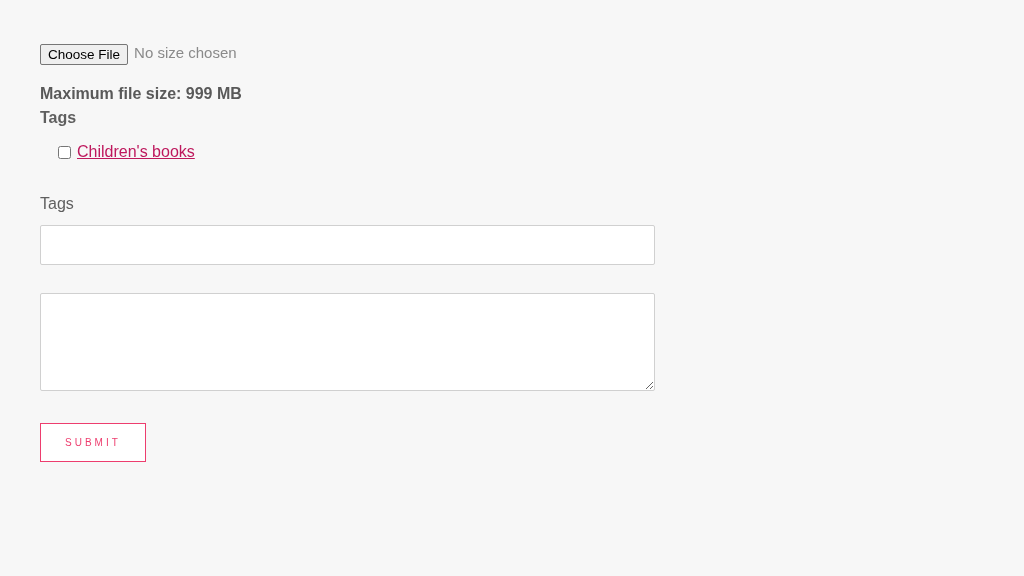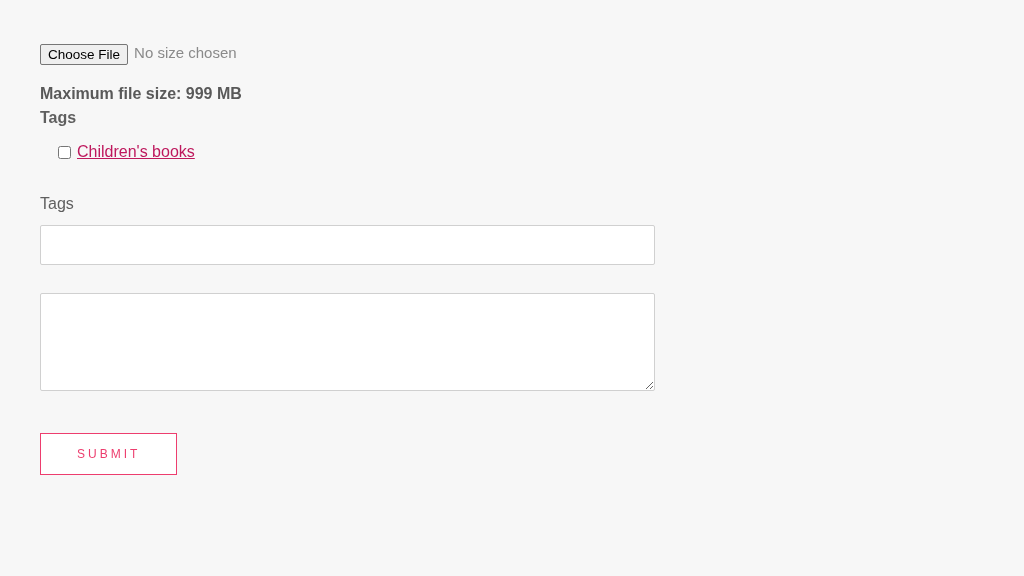--- a/index.html
+++ b/index.html
@@ -91,27 +91,27 @@
       padding: 6px 10px;
       font-size: 15px;
       color: #333;
       resize: both;
     }
     .submit-btn {
       display: inline-block;
       border: 1px solid #ed3d6e;
       background: #fff;
       color: #ed3d6e;
-      font-size: 12px;
+      font-size: 10px;
       letter-spacing: 3px;
       font-weight: 500;
-      padding: 13px 36px;
+      padding: 13px 24px;
       cursor: pointer;
       font-family: inherit;
-      margin-top: 10px;
+      margin-top: 0;
     }
   </style>
 </head>
 <body>
 
 
 
 <div class="file-row">
   <button class="choose-file-btn">Choose File</button>
   <span class="file-status">No size chosen</span>

